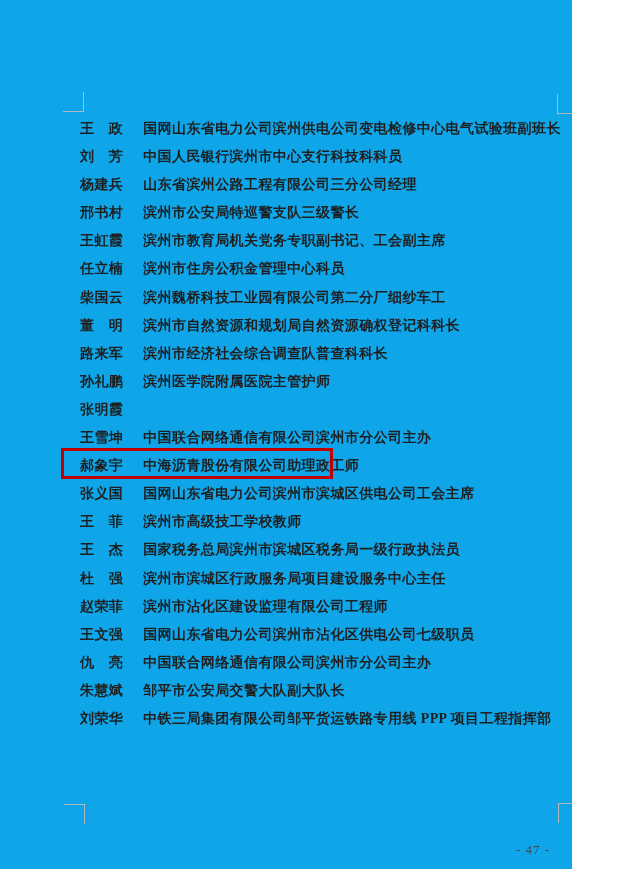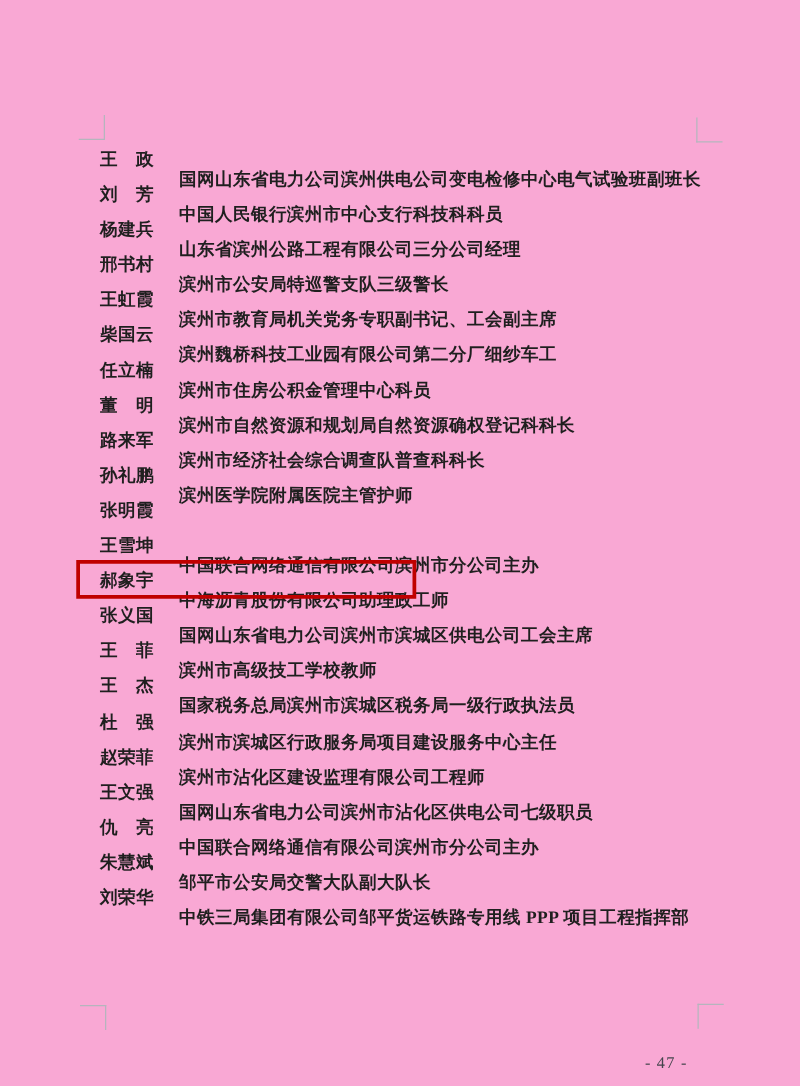--- a/index.html
+++ b/index.html
@@ -2,23 +2,23 @@
 <html style="--text: #1f1f1f; --hl: #c00000; --mark: #b5b5bd; --pgnum: #45454d;"><head>
 <meta charset="utf-8">
 <style>
   html, body {
     margin: 0;
     padding: 0;
     background: #ffffff;
   }
   .page {
     position: relative;
-    width: 640px;
+    width: 572px;
     height: 869px;
-    background: #f9a8d4;
+    background: #0ea5e9;
     overflow: hidden;
     font-family: "Liberation Serif", serif;
   }
   
   .crop-mark {
     position: absolute;
     width: 20px;
     height: 19px;
   }
   .crop-mark.tl { left: 63px; top: 92px;  border-right: 1px solid var(--mark); border-bottom: 1px solid var(--mark); }
@@ -45,21 +45,20 @@
     font-size: 14px;
     font-weight: bold;
     letter-spacing: 0.4px;
     color: var(--text);
   }
   .desc {
     font-size: 14px;
     font-weight: bold;
     letter-spacing: 0.4px;
     color: var(--text);
-    margin-top: 16px;
   }
   .highlight-box {
     position: absolute;
     left: 61px;
     top: 448px;
     width: 266px;
     height: 25px;
     border: 3px solid var(--hl);
     pointer-events: none;
   }
@@ -100,26 +99,26 @@
       </div>
       <div class="row">
         <span class="name">邢书村</span>
         <span class="desc">滨州市公安局特巡警支队三级警长</span>
       </div>
       <div class="row">
         <span class="name">王虹霞</span>
         <span class="desc">滨州市教育局机关党务专职副书记、工会副主席</span>
       </div>
       <div class="row">
+        <span class="name">任立楠</span>
+        <span class="desc">滨州市住房公积金管理中心科员</span>
+      </div>
+      <div class="row">
         <span class="name">柴国云</span>
         <span class="desc">滨州魏桥科技工业园有限公司第二分厂细纱车工</span>
-      </div>
-      <div class="row">
-        <span class="name">任立楠</span>
-        <span class="desc">滨州市住房公积金管理中心科员</span>
       </div>
       <div class="row">
         <span class="name">董　明</span>
         <span class="desc">滨州市自然资源和规划局自然资源确权登记科科长</span>
       </div>
       <div class="row">
         <span class="name">路来军</span>
         <span class="desc">滨州市经济社会综合调查队普查科科长</span>
       </div>
       <div class="row">

